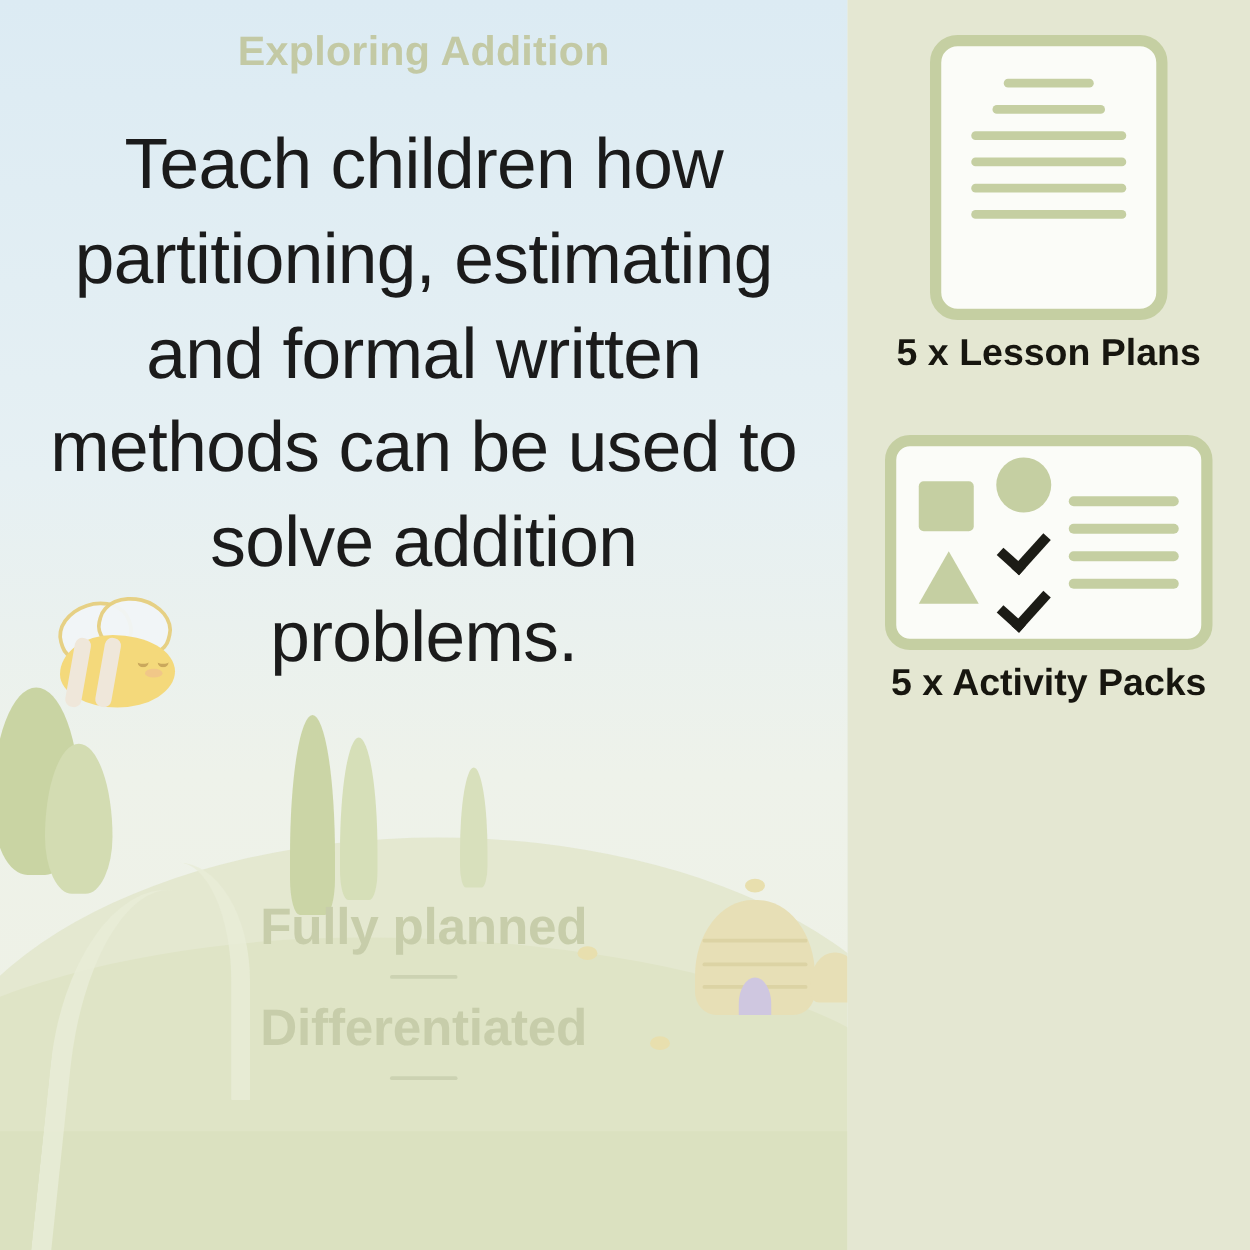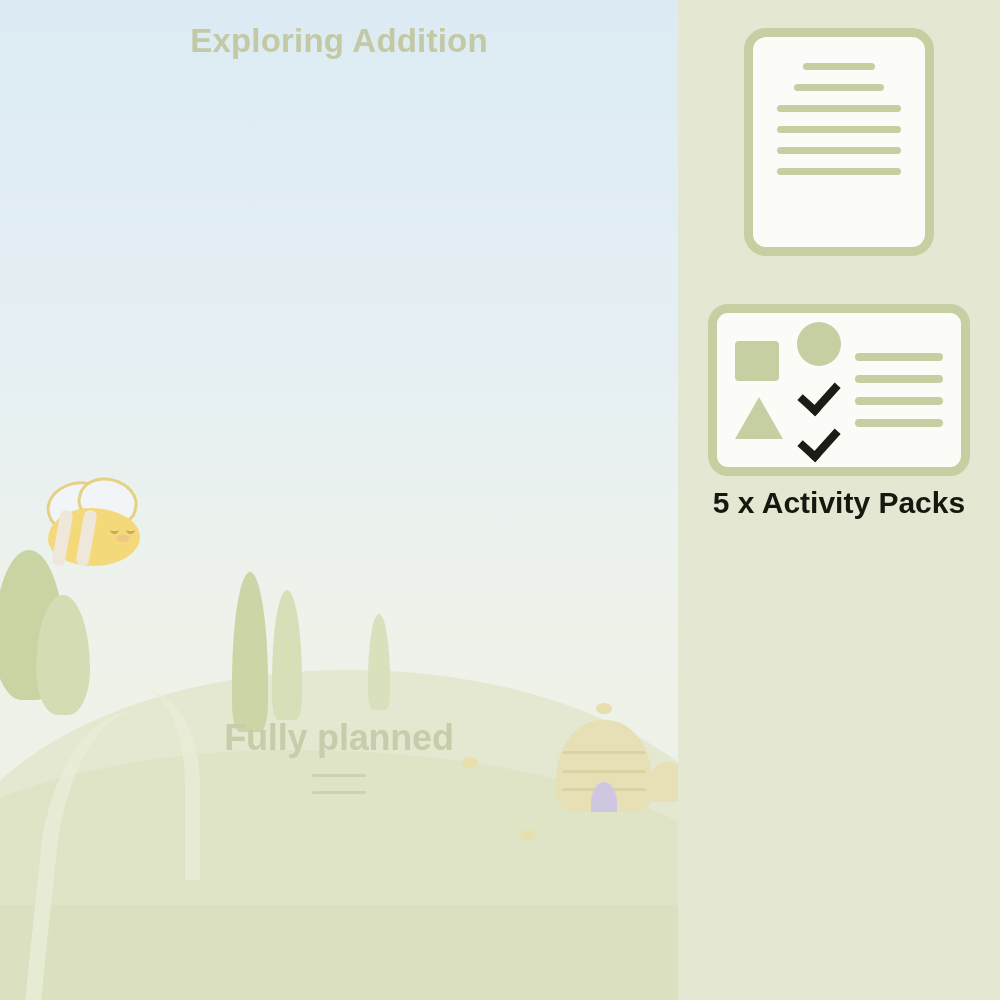--- a/index.html
+++ b/index.html
@@ -233,21 +233,21 @@
   }
   .features {
     position: absolute;
     left: 0;
     right: 0;
     top: 716px;
     z-index: 3;
     text-align: center;
   }
   .feature {
-    font-size: 36px;
+    font-size: 41px;
     font-weight: bold;
     color: #c7cdaa;
     line-height: 1.22;
     letter-spacing: -0.2px;
   }
   .feature-sep {
     width: 54px;
     height: 3px;
     margin: 14px auto;
     background: #ccd2b2;
@@ -470,42 +470,45 @@
       <div class="stripe b"></div>
       <div class="face">
         <div class="eye e1"></div>
         <div class="eye e2"></div>
         <div class="blush"></div>
       </div>
     </div>
 
     <div class="left-content">
       <div class="eyebrow">Exploring Addition</div>
+      <div class="headline">Teach children how partitioning, estimating and formal written methods can be used to solve addition problems.</div>
     </div>
 
     <div class="features">
       <div class="feature">Fully planned</div>
       <div class="feature-sep"></div>
+      <div class="feature">Differentiated</div>
       <div class="feature-sep"></div>
     </div>
   </div>
 
   <div class="right-panel">
 
     <div class="asset" style="margin-top:28px;">
       <div class="icon-box">
         <div class="doc">
           <div class="line short"></div>
           <div class="line mid"></div>
           <div class="line full"></div>
           <div class="line full"></div>
           <div class="line full"></div>
           <div class="line full"></div>
         </div>
       </div>
+      <div class="asset-label">5 x Lesson Plans</div>
     </div>
 
 
     <div class="asset" style="margin-top:48px;">
       <div class="icon-box">
         <div class="pack">
           <div class="col-shapes">
             <div class="sq"></div>
             <div class="tri"></div>
           </div>

